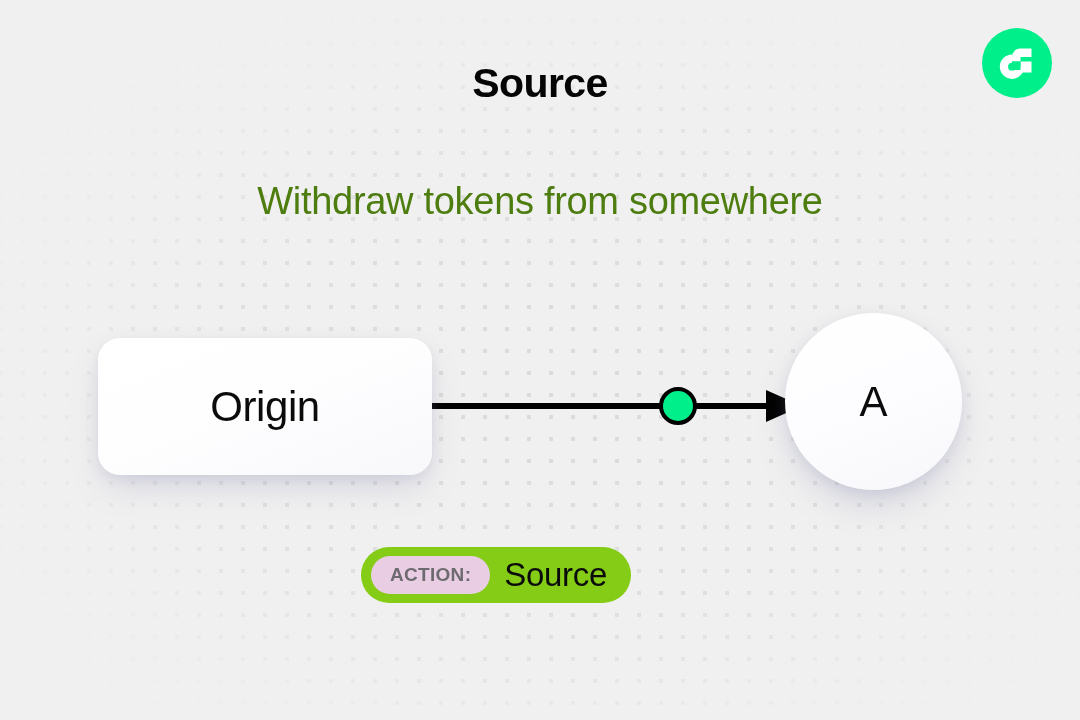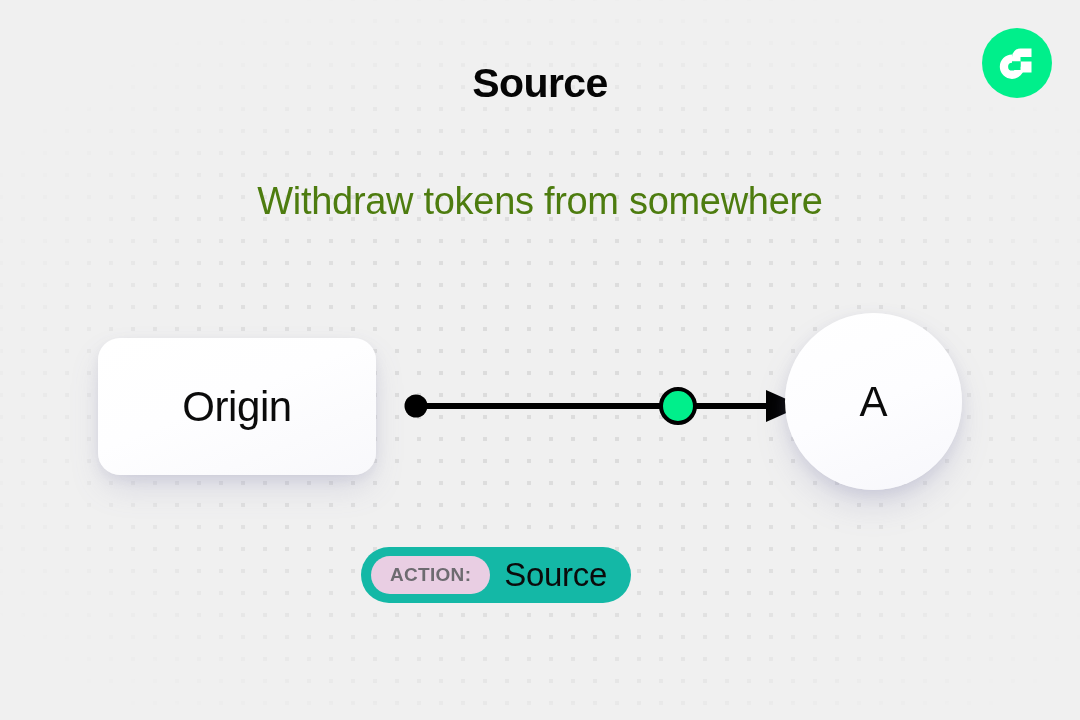--- a/index.html
+++ b/index.html
@@ -66,21 +66,21 @@
     position: absolute;
     left: 0; top: 0;
     width: 1080px; height: 720px;
   }
 
   
   #node-origin {
     position: absolute;
     left: 98px;
     top: 338px;
-    width: 278px;
+    width: 334px;
     height: 137px;
     border-radius: 22px;
     background: linear-gradient(158deg, #ffffff 0%, #fefeff 45%, #f8f8fb 100%);
     box-shadow: 0 16px 34px -8px rgba(120,120,165,0.26),
                 0 4px 12px rgba(130,130,170,0.13);
     display: flex;
     align-items: center;
     justify-content: center;
   }
 
@@ -123,21 +123,21 @@
   }
 
   
   #action-badge {
     position: absolute;
     left: 361px;
     top: 547px;
     height: 56px;
     padding: 0 24px 0 10px;
     border-radius: 28px;
-    background: #14b8a6;
+    background: #84cc16;
     display: flex;
     align-items: center;
     gap: 14px;
     justify-content: space-between;
   }
 
   #action-badge-key {
     height: 38px;
     padding: 0 19px;
     border-radius: 19px;

